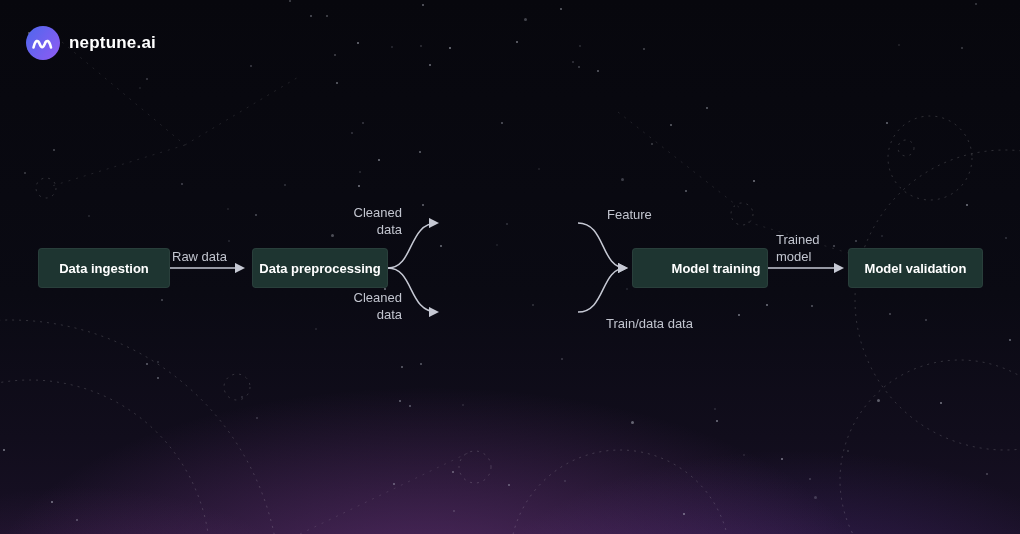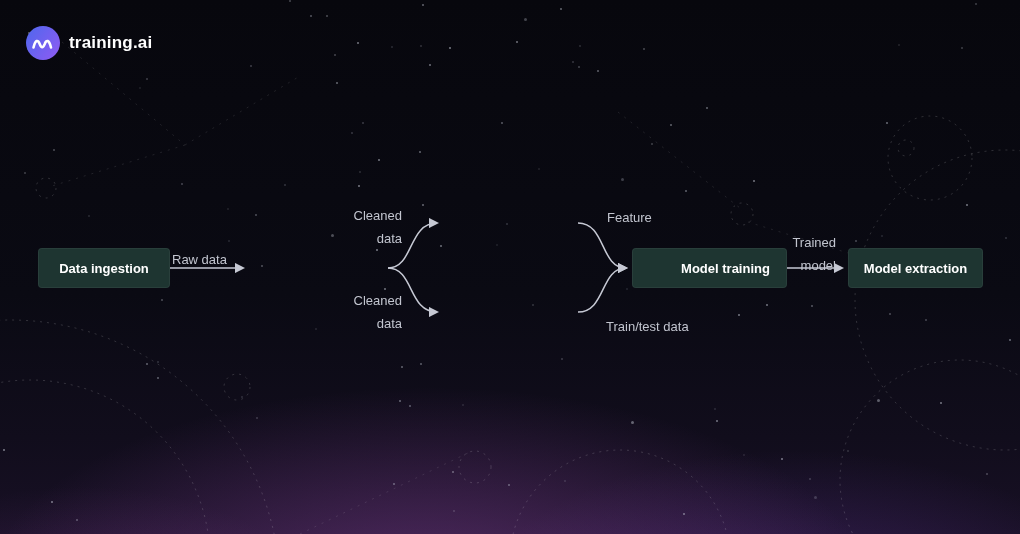--- a/index.html
+++ b/index.html
@@ -74,21 +74,21 @@
     align-items: center;
     justify-content: center;
     white-space: nowrap;
   }
 
   
   .edge-label {
     position: absolute;
     color: var(--label-color);
     font-size: 13px;
-    line-height: 23px;
+    line-height: 17px;
   }
 </style>
 </head>
 <body>
 
 <div class="stage">
 
   <svg class="bg-svg" viewBox="0 0 1020 534">
     <g stroke="rgba(255,255,255,0.16)" fill="none" stroke-dasharray="2 5">
       <circle cx="930" cy="158" r="42"></circle>
@@ -225,21 +225,21 @@
       <div class="star" style="left: 811px; top: 305px; width: 2px; height: 2px; opacity: 0.39;"></div>
       <div class="star" style="left: 643px; top: 48px; width: 2px; height: 2px; opacity: 0.32;"></div>
     </div>
 
   <div class="logo">
     <div class="logo-mark">
       <svg width="34" height="34" viewBox="0 0 34 34">
         <path d="M7.5 21.5 C9.5 13.5, 12 13.5, 13.7 18 C15.3 22.3, 17 22.3, 18.7 18 C20.3 13.5, 23 13.5, 25 21.5" fill="none" stroke="#ffffff" stroke-width="2.6" stroke-linecap="round"></path>
       </svg>
     </div>
-    <div class="logo-text">training.ai</div>
+    <div class="logo-text">neptune.ai</div>
   </div>
 
   <svg class="edges-svg" viewBox="0 0 1020 534">
     <defs>
       <marker id="arrow" viewBox="0 0 10 10" refX="8" refY="5" markerWidth="7" markerHeight="7" orient="auto-start-reverse">
         <path d="M0,0 L10,5 L0,10 z" fill="#c6c9d4"></path>
       </marker>
     </defs>
     <g stroke="#c6c9d4" stroke-width="1.5" fill="none">
       <path d="M170,268 H243" marker-end="url(#arrow)"></path>
@@ -248,20 +248,21 @@
       <path d="M578,223 C606,223 600,268 626,268" marker-end="url(#arrow)"></path>
       <path d="M578,312 C606,312 600,268 626,268" marker-end="url(#arrow)"></path>
       <path d="M768,268 H842" marker-end="url(#arrow)"></path>
     </g>
   </svg>
 
   <div class="edge-label" style="left:172px; top:248px; width:76px; ">Raw data</div>
   <div class="edge-label" style="left:336px; top:204px; width:66px; text-align:right;">Cleaned data</div>
   <div class="edge-label" style="left:336px; top:289px; width:66px; text-align:right;">Cleaned data</div>
   <div class="edge-label" style="left:607px; top:206px; width:90px; text-align:left;">Feature</div>
-  <div class="edge-label" style="left:606px; top:315px; width:110px; text-align:left;">Train/test data</div>
-  <div class="edge-label" style="left:776px; top:231px; width:60px; text-align:right;">Trained model</div>
+  <div class="edge-label" style="left:606px; top:315px; width:110px; text-align:left;">Train/data data</div>
+  <div class="edge-label" style="left:776px; top:231px; width:60px; text-align:left;">Trained model</div>
 
   <div class="node" style="left:38px;  top:248px; width:132px;">Data ingestion</div>
-  <div class="node" style="left:632px; top:248px; width:155px;padding-left:32px;">Model training</div>
-  <div class="node" style="left:848px; top:248px; width:135px;">Model extraction</div>
+  <div class="node" style="left:252px; top:248px; width:136px;">Data preprocessing</div>
+  <div class="node" style="left:632px; top:248px; width:136px;padding-left:32px;">Model training</div>
+  <div class="node" style="left:848px; top:248px; width:135px;">Model validation</div>
 
 </div>
 
 </body></html>

